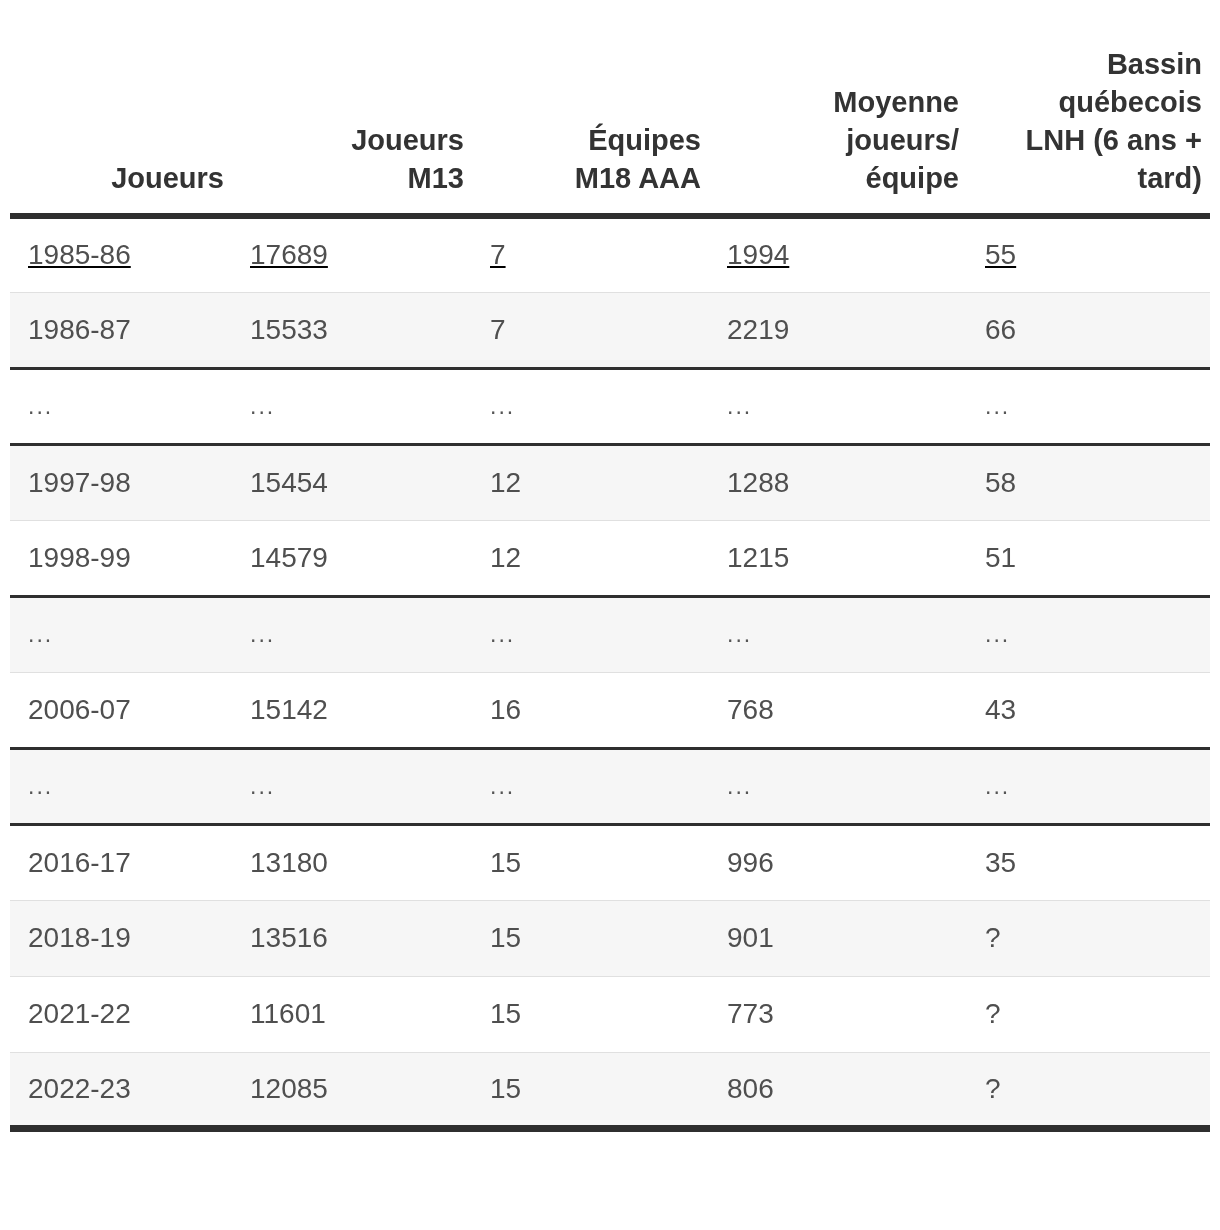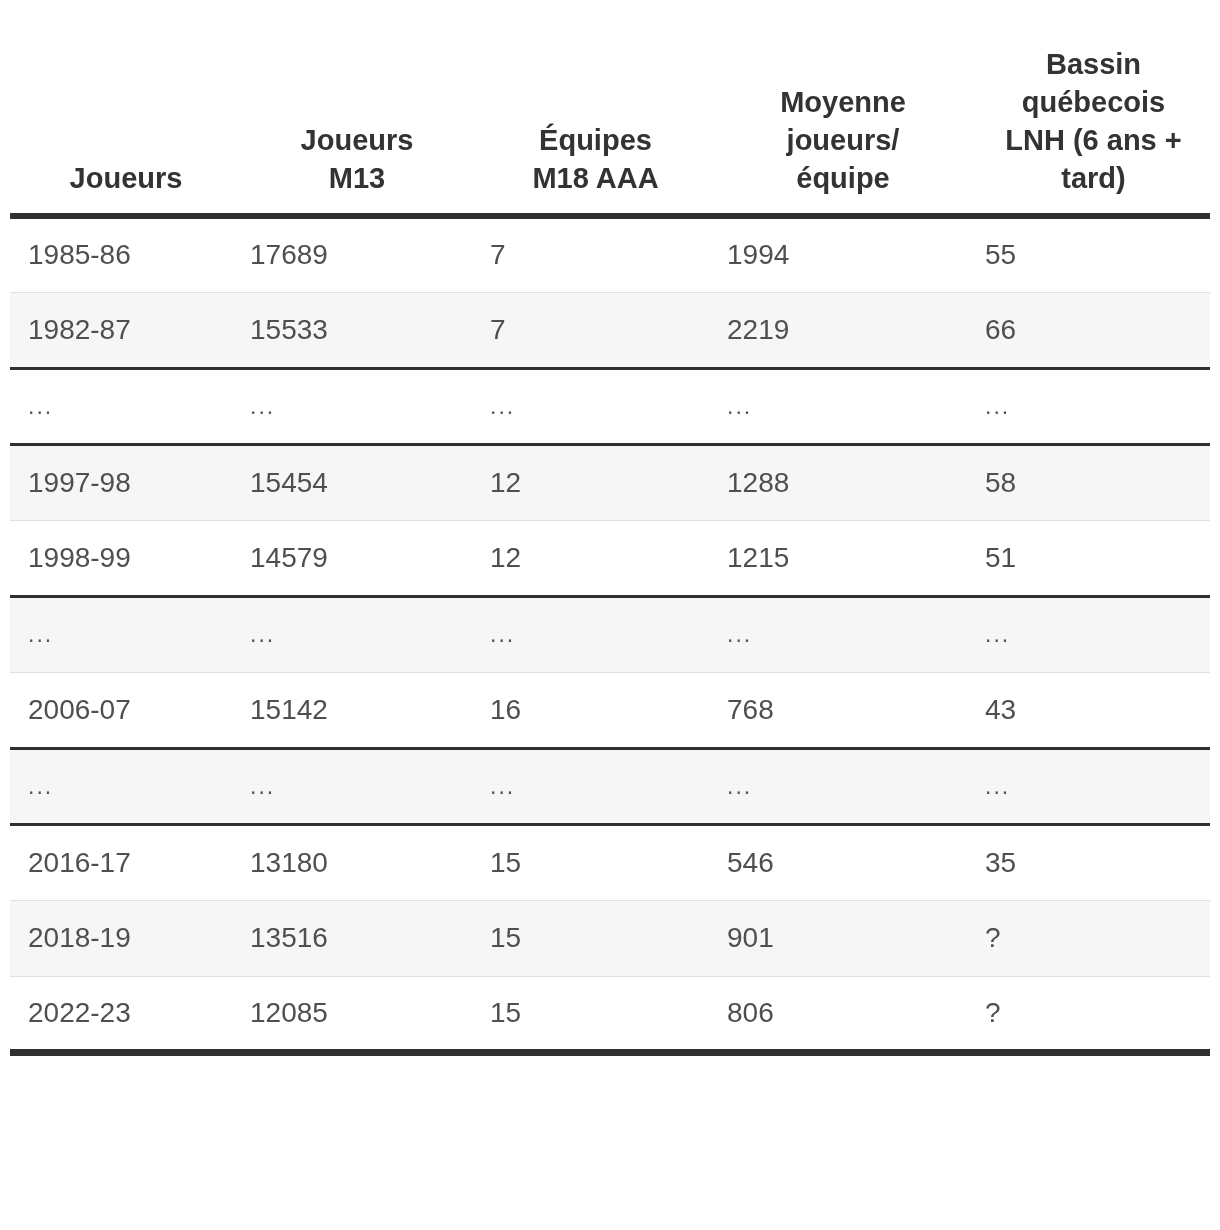--- a/index.html
+++ b/index.html
@@ -22,40 +22,40 @@
     border-bottom: 7px solid #2f2f2f;
   }
   col.c1 { width: 222px; }
   col.c2 { width: 240px; }
   col.c3 { width: 237px; }
   col.c4 { width: 258px; }
   col.c5 { width: 243px; }
 
   thead th {
     vertical-align: bottom;
-    text-align: center;
+    text-align: right;
     font-size: 29px;
     line-height: 38px;
     font-weight: bold;
     color: #333333;
     padding: 45px 8px 16px 18px;
     white-space: pre-line;
     border-bottom: 6px solid #2f2f2f;
   }
 
   tbody td {
     height: 76px;
     vertical-align: middle;
     text-align: left;
     font-size: 28px;
     color: #4f4f4f;
     padding: 0 8px 0 18px;
   }
   tbody tr { border-top: 1px solid #e0e0e0; background: #ffffff; }
-  tbody tr:first-child { border-top: none; }
+  tbody tr:first-child { border-top: none; text-decoration: underline; }
   tbody tr:nth-child(even) { background: #f6f6f6; }
   tbody tr.dark-top { border-top: 3px solid #2f2f2f; }
   tbody tr.ellipsis-row td {
     font-size: 23px;
     letter-spacing: 2px;
     color: #555555;
   }
 </style>
 </head>
 <body>
@@ -87,21 +87,21 @@
     </thead>
     <tbody>
       <tr>
         <td>1985-86</td>
         <td>17689</td>
         <td>7</td>
         <td>1994</td>
         <td>55</td>
       </tr>
       <tr>
-        <td>1982-87</td>
+        <td>1986-87</td>
         <td>15533</td>
         <td>7</td>
         <td>2219</td>
         <td>66</td>
       </tr>
       <tr class="dark-top ellipsis-row">
         <td>...</td>
         <td>...</td>
         <td>...</td>
         <td>...</td>
@@ -139,28 +139,35 @@
         <td>...</td>
         <td>...</td>
         <td>...</td>
         <td>...</td>
         <td>...</td>
       </tr>
       <tr class="dark-top">
         <td>2016-17</td>
         <td>13180</td>
         <td>15</td>
-        <td>546</td>
+        <td>996</td>
         <td>35</td>
       </tr>
       <tr>
         <td>2018-19</td>
         <td>13516</td>
         <td>15</td>
         <td>901</td>
+        <td>?</td>
+      </tr>
+      <tr>
+        <td>2021-22</td>
+        <td>11601</td>
+        <td>15</td>
+        <td>773</td>
         <td>?</td>
       </tr>
       <tr>
         <td>2022-23</td>
         <td>12085</td>
         <td>15</td>
         <td>806</td>
         <td>?</td>
       </tr>
     </tbody>

